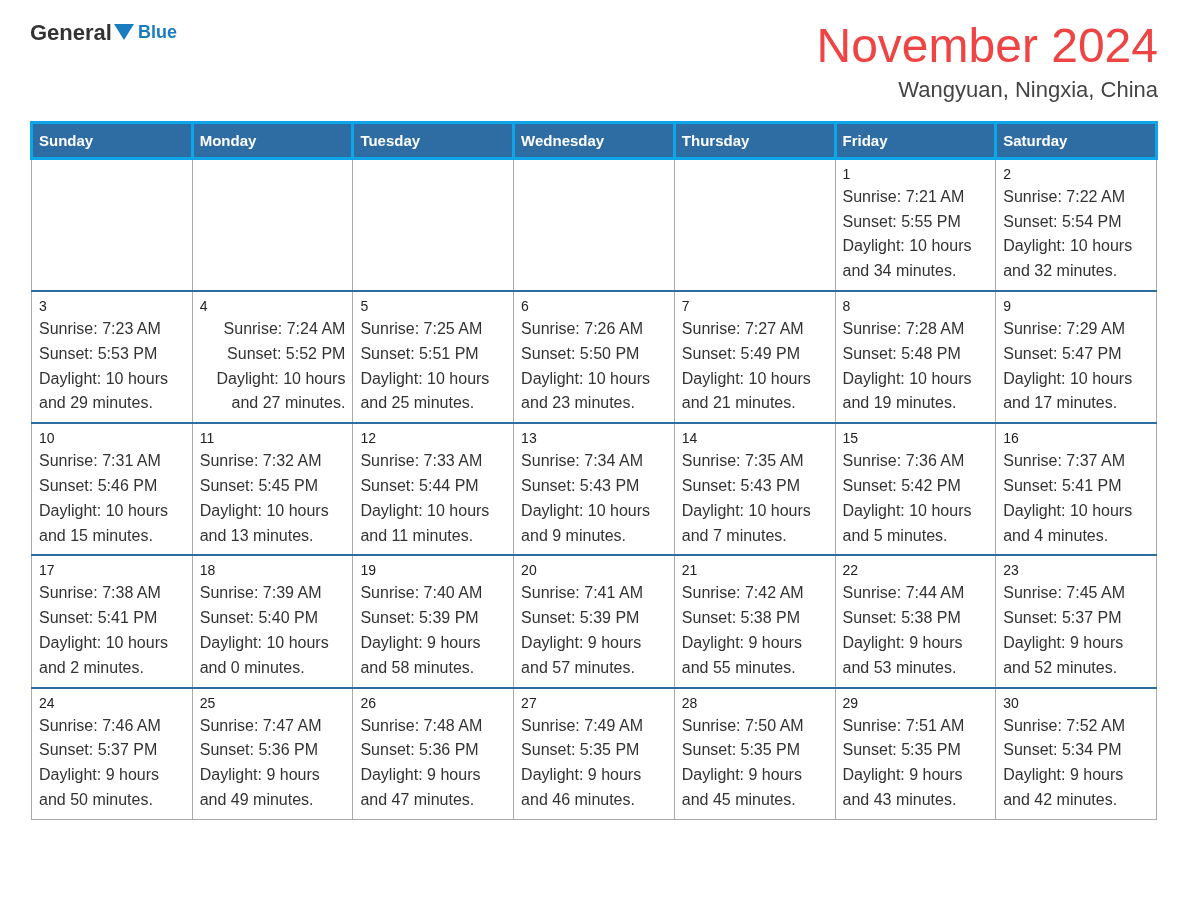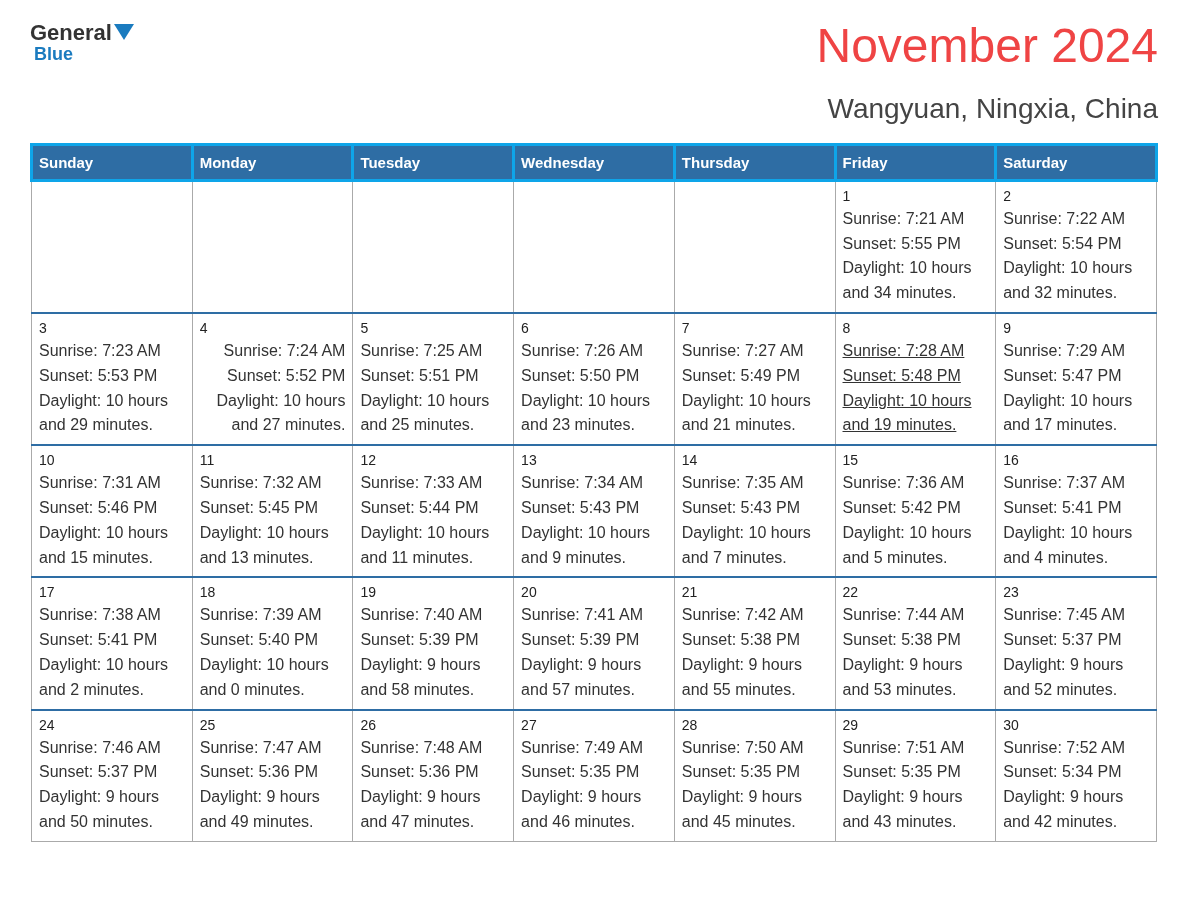--- a/index.html
+++ b/index.html
@@ -16,22 +16,22 @@
       padding: 20px 30px;
     }
     .header {
       display: flex;
       justify-content: space-between;
       align-items: flex-start;
       margin-bottom: 18px;
     }
     .logo {
       display: flex;
-      flex-direction: column;
-      align-items: flex-start;
+      flex-direction: row;
+      align-items: center;
     }
     .logo-text {
       display: flex;
       align-items: center;
       font-size: 22px;
       font-weight: bold;
       color: #333;
     }
     .logo-general {
       color: #333;
@@ -55,23 +55,23 @@
     .title-block {
       text-align: right;
     }
     .calendar-title {
       font-size: 48px;
       font-weight: normal;
       color: #ef4444;
       line-height: 1.1;
     }
     .calendar-subtitle {
-      font-size: 28px;
+      font-size: 22px;
       color: #444;
-      margin-top: 20px;
+      margin-top: 4px;
     }
     .calendar-table {
       width: 100%;
       border-collapse: collapse;
       table-layout: fixed;
     }
     .calendar-table th {
       background: #2e6da4;
       color: #ffffff;
       font-size: 15px;
@@ -194,21 +194,21 @@
           </td>
           <td>
             <span class="day-number">7</span>
             <div class="day-info" style="white-space: pre-line;">Sunrise: 7:27 AM
 Sunset: 5:49 PM
 Daylight: 10 hours
 and 21 minutes.</div>
           </td>
           <td>
             <span class="day-number">8</span>
-            <div class="day-info" style="white-space: pre-line; text-decoration: underline;">Sunrise: 7:28 AM
+            <div class="day-info" style="white-space: pre-line;">Sunrise: 7:28 AM
 Sunset: 5:48 PM
 Daylight: 10 hours
 and 19 minutes.</div>
           </td>
           <td>
             <span class="day-number">9</span>
             <div class="day-info" style="white-space: pre-line;">Sunrise: 7:29 AM
 Sunset: 5:47 PM
 Daylight: 10 hours
 and 17 minutes.</div>

